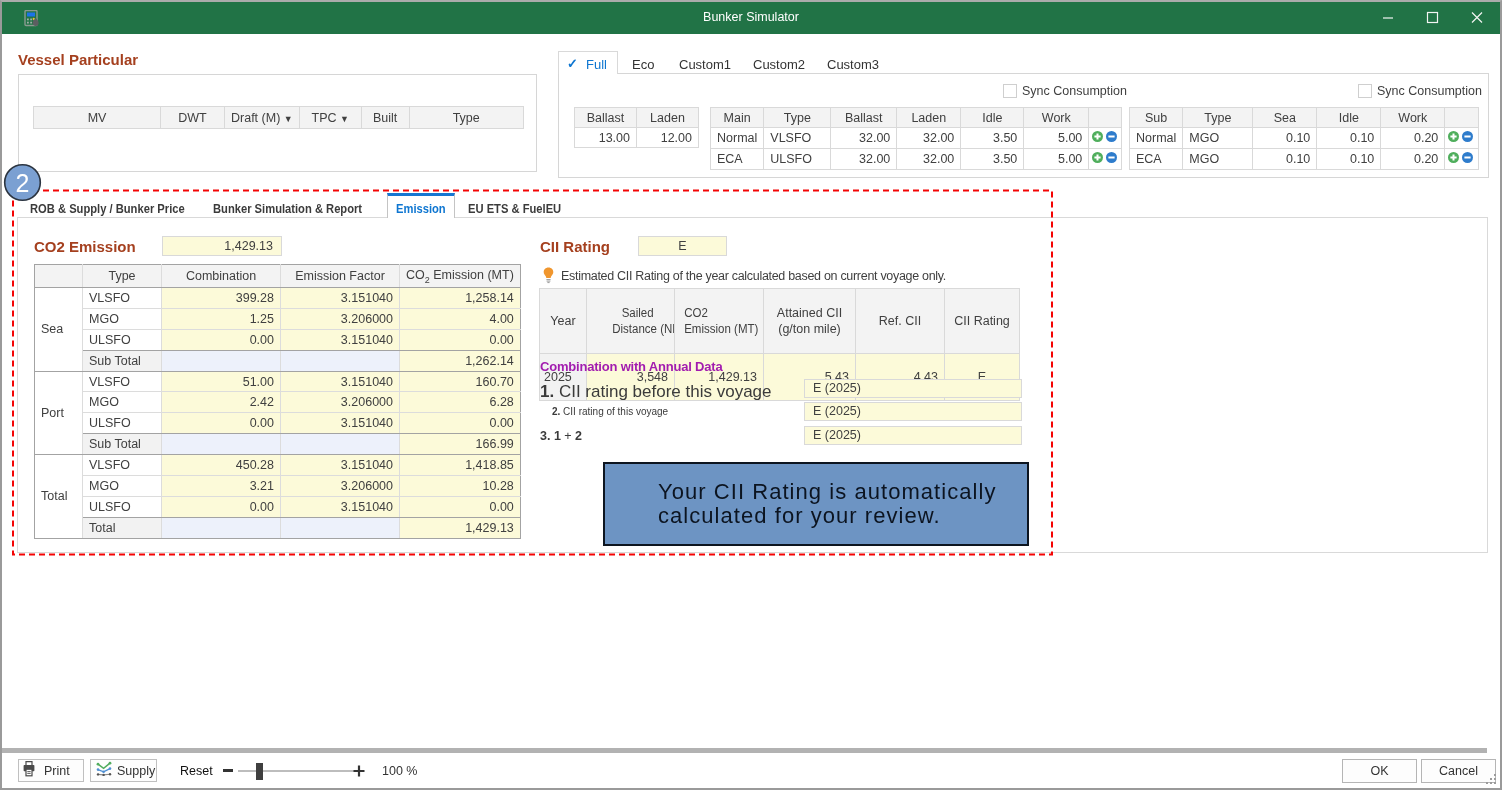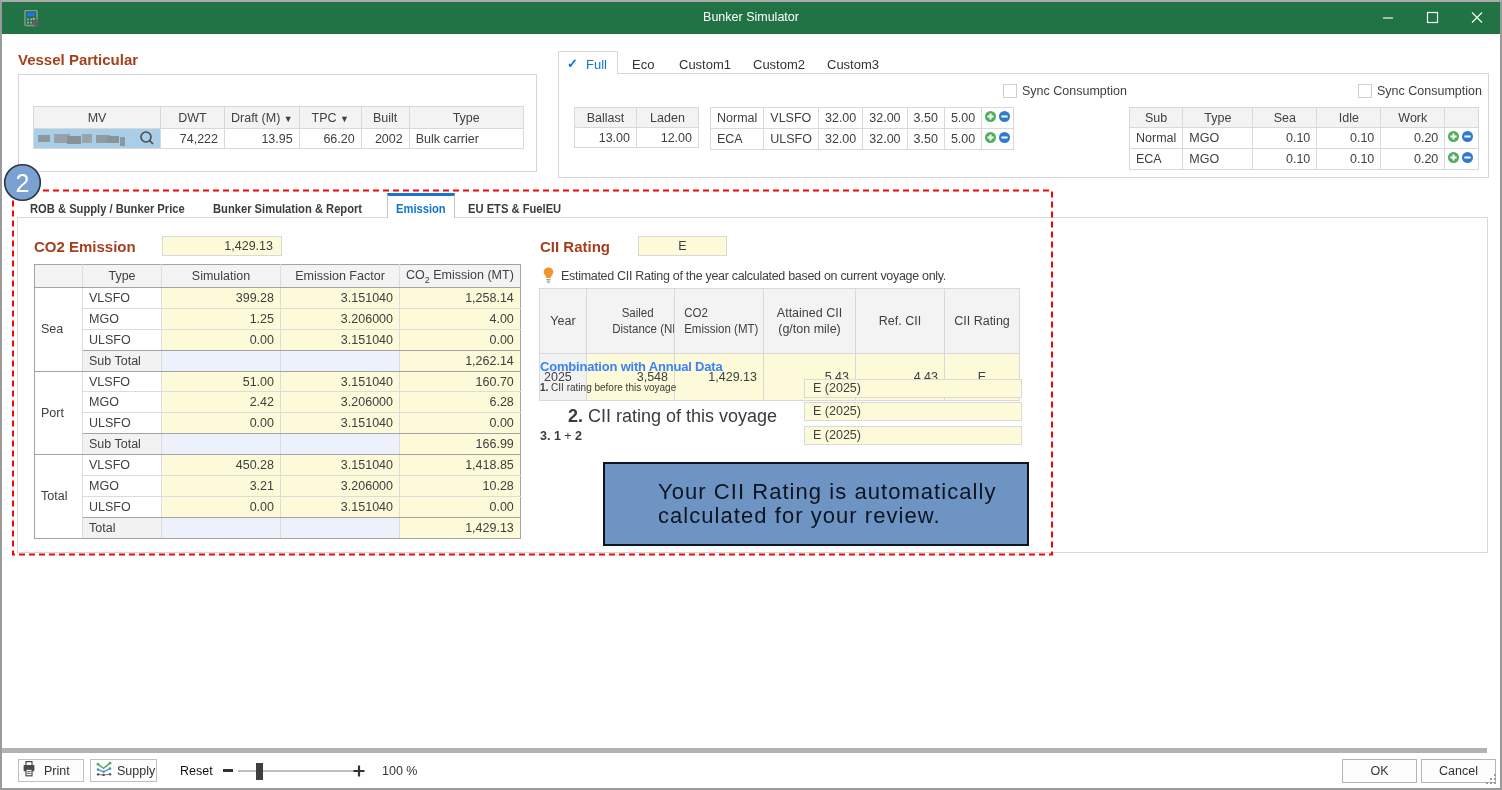--- a/index.html
+++ b/index.html
@@ -70,42 +70,20 @@
 <table class="t" id="vt">
 <tbody>
         <tr style="height:22px;">
           <th style="width:127px;">MV</th>
           <th style="width:64px;">DWT</th>
           <th style="width:74px;">Draft (M) <span style="font-size:9px;">▼</span></th>
           <th style="width:62px;">TPC <span style="font-size:9px;">▼</span></th>
           <th style="width:48px;">Built</th>
           <th style="width:114px;">Type</th>
         </tr>
-<tr style="height:19px;">
- <td style="background:#a8cee8;position:relative;padding:0;">
-   <svg width="125" height="19" viewBox="0 0 125 19" style="display:block;">
-     <g fill="#8c9296" opacity="0.9" filter="blur(0.5px)">
-       <rect x="4" y="6" width="12" height="7"></rect>
-       <rect x="20" y="5" width="16" height="9" fill="#989ea2"></rect>
-       <rect x="33" y="7" width="14" height="8" fill="#858b8f"></rect>
-       <rect x="48" y="5" width="10" height="9" fill="#9aa0a4"></rect>
-       <rect x="62" y="6" width="14" height="8" fill="#90969a"></rect>
-       <rect x="73" y="7" width="12" height="7" fill="#878d91"></rect>
-       <rect x="86" y="8" width="5" height="9" fill="#8c9296"></rect>
-     </g>
-     <circle cx="112" cy="8" r="5" fill="none" stroke="#4a4a4a" stroke-width="1.6"></circle>
-     <path d="M115.6 11.6 L119 15" stroke="#4a4a4a" stroke-width="1.6"></path>
-   </svg>
- </td>
- <td class="num">74,222</td>
-          <td class="num">13.95</td>
-          <td class="num">66.20</td>
-          <td class="num">2002</td>
-          <td>Bulk carrier</td>
-</tr>
 </tbody>
     </table>
 </div>
 
 <div class="abs" style="left:558px;top:51px;width:60px;height:23px;border:1px solid #d9d9d9;border-bottom:none;background:#fff;z-index:3;"></div>
 <div class="abs" style="left:567px;top:56px;color:#0e76d1;font-size:13px;z-index:4;font-weight:bold;">✓</div>
 <div class="abs" style="left:586px;top:57px;color:#0e76d1;font-size:13px;z-index:4;">Full</div>
 <div class="abs" style="left:632px;top:57px;font-size:13px;color:#333;">Eco</div>
 <div class="abs" style="left:679px;top:57px;font-size:13px;color:#333;">Custom1</div>
 <div class="abs" style="left:753px;top:57px;font-size:13px;color:#333;">Custom2</div>
@@ -127,20 +105,29 @@
           <td class="num">13.00</td>
           <td class="num">12.00</td>
         </tr>
 </tbody>
     </table>
 </div>
 
 <div class="abs" style="left:710px;top:107px;">
 <table class="t">
 <tbody>
+        <tr style="height:20px;">
+          <th style="width:51px;">Main</th>
+          <th style="width:67px;">Type</th>
+          <th style="width:66px;">Ballast</th>
+          <th style="width:64px;">Laden</th>
+          <th style="width:63px;">Idle</th>
+          <th style="width:65px;">Work</th>
+          <th style="width:33px;"></th>
+        </tr>
 <tr style="height:21px;">
           <td>Normal</td>
           <td>VLSFO</td>
           <td class="num">32.00</td>
           <td class="num">32.00</td>
           <td class="num">3.50</td>
           <td class="num">5.00</td>
           <td style="padding:0 2px;"><svg width="27" height="13" viewBox="0 0 27 13">
               <circle cx="6.5" cy="6.5" r="5.5" fill="#4fae5c"></circle>
               <path d="M6.5 3.4 V9.6 M3.4 6.5 H9.6" stroke="#fff" stroke-width="2"></path>
@@ -216,21 +203,21 @@
 
 <div class="lbl-brown" style="left:34px;top:238px;">CO2 Emission</div>
 <div class="inputbox" style="left:162px;top:236px;width:120px;height:20px;line-height:18px;text-align:right;padding-right:8px;">1,429.13</div>
 
 <div class="abs" style="left:34px;top:264px;">
 <table class="t" id="em">
 <tbody>
         <tr>
           <th style="width:48px;"></th>
           <th style="width:79px;">Type</th>
-          <th style="width:119px;">Simulation</th>
+          <th style="width:119px;">Combination</th>
           <th style="width:119px;">Emission Factor</th>
           <th style="width:118px;text-align:right;">CO<sub style="font-size:9px;">2</sub> Emission (MT)</th>
         </tr>
 <tr>
           <td rowspan="4" style="vertical-align:middle;">Sea</td>
           <td class="tc">VLSFO</td>
           <td class="num yellow">399.28</td>
           <td class="num yellow">3.151040</td>
           <td class="num yellow">1,258.14</td>
         </tr>
@@ -338,23 +325,23 @@
  <td class="num yellow">3,548</td>
  <td class="num yellow">1,429.13</td>
  <td class="num yellow">5.43</td>
  <td class="num yellow">4.43</td>
  <td class="yellow" style="text-align:center;">E</td>
 </tr>
 </tbody>
     </table>
 </div>
 
-<div class="abs" style="left:540px;top:359px;font-size:13px;font-weight:bold;color:#3b82f6;letter-spacing:-0.2px;">Combination with Annual Data</div>
-<div class="abs" style="left:540px;top:382px;font-size:10px;"><b>1.</b> CII rating before this voyage</div>
-<div class="abs" style="left:568px;top:406px;font-size:18px;"><b>2.</b> CII rating of this voyage</div>
+<div class="abs" style="left:540px;top:359px;font-size:13px;font-weight:bold;color:#a21caf;letter-spacing:-0.2px;">Combination with Annual Data</div>
+<div class="abs" style="left:540px;top:382px;font-size:17px;"><b>1.</b> CII rating before this voyage</div>
+<div class="abs" style="left:552px;top:406px;font-size:10px;"><b>2.</b> CII rating of this voyage</div>
 <div class="abs" style="left:540px;top:429px;font-size:12.5px;"><b>3. 1</b> + <b>2</b></div>
 <div class="inputbox" style="left:804px;top:379px;width:218px;height:19px;line-height:17px;padding-left:8px;">E (2025)</div>
 <div class="inputbox" style="left:804px;top:402px;width:218px;height:19px;line-height:17px;padding-left:8px;">E (2025)</div>
 <div class="inputbox" style="left:804px;top:426px;width:218px;height:19px;line-height:17px;padding-left:8px;">E (2025)</div>
 
 <div class="abs" style="left:603px;top:462px;width:426px;height:84px;background:#6d94c3;border:2px solid #0d1520;">
   <div style="position:absolute;left:11px;top:16px;font-size:22px;color:#0c1420;letter-spacing:1.05px;line-height:24px;margin-left:42px;">Your CII Rating is automatically<br>calculated for your review.</div>
 </div>
 
 <svg class="abs" style="left:0;top:0;z-index:5;" width="1502" height="790">

